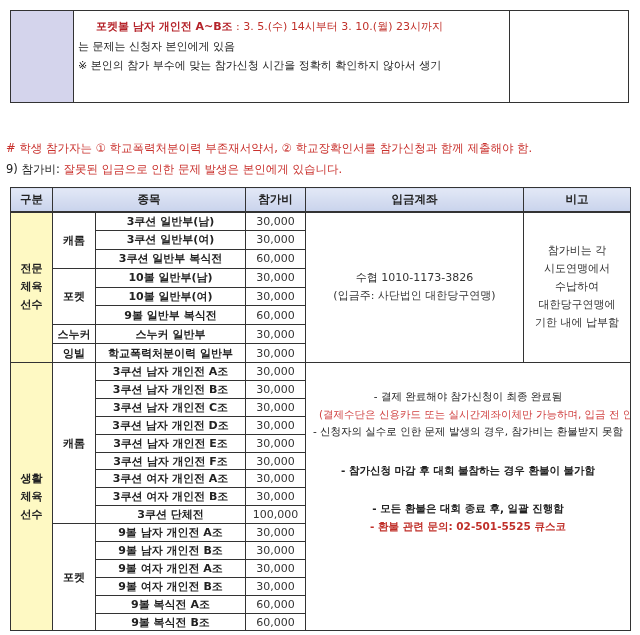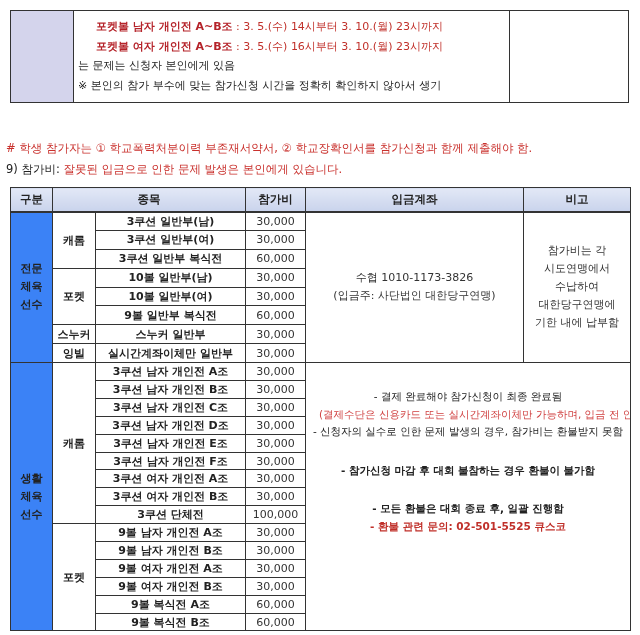--- a/index.html
+++ b/index.html
@@ -17,21 +17,21 @@
 
   .note-line { position: absolute; left: 6px; font-size: 11.5px; white-space: nowrap; }
   .note1 { top: 141px; color: #c9302c; }
   .note2 { top: 162px; color: #222; }
   .note2 .red { color: #c9302c; }
 
   
   table.fee { position: absolute; left: 10px; top: 187px; width: 620px; border-collapse: collapse; table-layout: fixed; font-size: 11px; }
   table.fee td, table.fee th { border: 1px solid #333; padding: 0 3px; text-align: center; vertical-align: middle; white-space: nowrap; overflow: hidden; }
   table.fee th { background: linear-gradient(#e2e8f6, #c9d3ec); height: 24px; font-weight: bold; border-bottom: 2px solid #333; font-size: 11.5px; }
-  td.group { background: #3b82f6; font-weight: bold; line-height: 18px; }
+  td.group { background: #fef9c3; font-weight: bold; line-height: 18px; }
   td.sub { font-weight: bold; }
   td.ev { font-weight: bold; }
   td.fee-val { text-align: right; padding-right: 2px; color: #333; }
   tr.r1 td { height: 18.9px; }
   tr.r2 td { height: 17.9px; }
   td.acct { font-size: 11px; line-height: 18px; color: #333; }
   td.remark { font-size: 11px; line-height: 18px; color: #333; }
   td.refund { text-align: left; vertical-align: middle; padding: 0 6px 0 12px; font-size: 10.5px; line-height: 17.5px; white-space: normal; }
   .rf { display: block; text-align: center; }
   .rf.red { color: #d04040; padding-left: 10px; }
@@ -39,21 +39,20 @@
   .rf.boldred { font-weight: bold; color: #c0302a; }
   table.fee { border: 1.5px solid #333; }
 </style>
 </head>
 <body>
 
 <div class="top-table">
   <div class="top-left"></div>
   <div class="top-mid">
     <div class="sched-line"><span class="ev">포켓볼 남자 개인전 A~B조</span><span> : 3. 5.(수) 14시부터 3. 10.(월) 23시까지</span></div>
-    <div class="sched-line"><span class="ev">포켓볼 여자 개인전 A~B조</span><span> : 3. 5.(수) 16시부터 3. 10.(월) 23시까지</span></div>
     <div class="sched-note">는 문제는 신청자 본인에게 있음</div>
     <div class="sched-note">※ 본인의 참가 부수에 맞는 참가신청 시간을 정확히 확인하지 않아서 생기</div>
   </div>
   <div class="top-right"></div>
 </div>
 
 <div class="note-line note1"># 학생 참가자는 ① 학교폭력처분이력 부존재서약서, ② 학교장확인서를 참가신청과 함께 제출해야 함.</div>
 <div class="note-line note2"><span>9) 참가비: </span><span class="red">잘못된 입금으로 인한 문제 발생은 본인에게 있습니다.</span></div>
 
 <table class="fee">
@@ -118,21 +117,21 @@
       <td class="ev">9볼 일반부 복식전</td>
       <td class="fee-val">60,000</td>
     </tr>
     <tr class="r1">
       <td class="sub">스누커</td>
       <td class="ev">스누커 일반부</td>
       <td class="fee-val">30,000</td>
     </tr>
     <tr class="r1">
       <td class="sub">잉빌</td>
-      <td class="ev">실시간계좌이체만 일반부</td>
+      <td class="ev">학교폭력처분이력 일반부</td>
       <td class="fee-val">30,000</td>
     </tr>
 
     <tr class="r2">
       <td rowspan="15" class="group">
         <span>생활</span><br>
         <span>체육</span><br>
         <span>선수</span>
       </td>
       <td rowspan="9" class="sub">캐롬</td>

